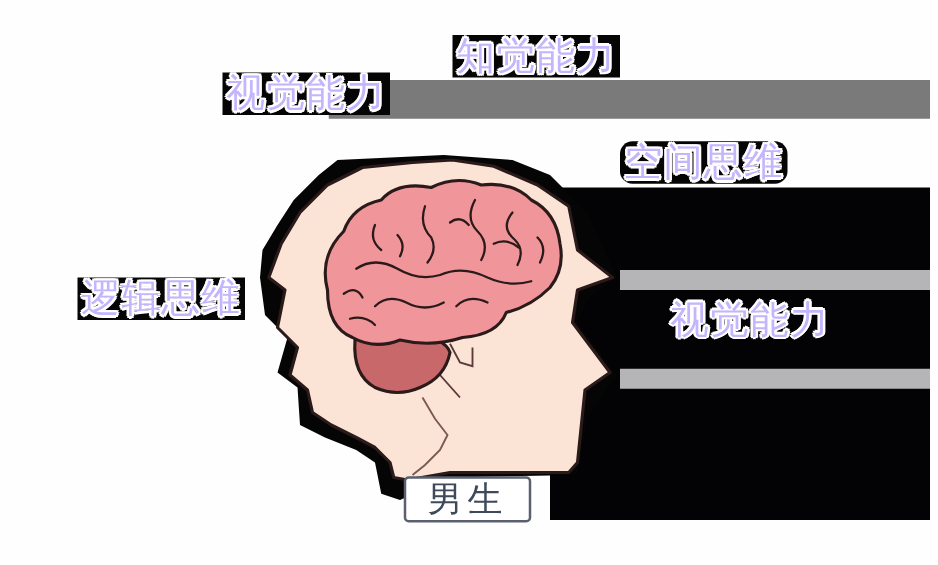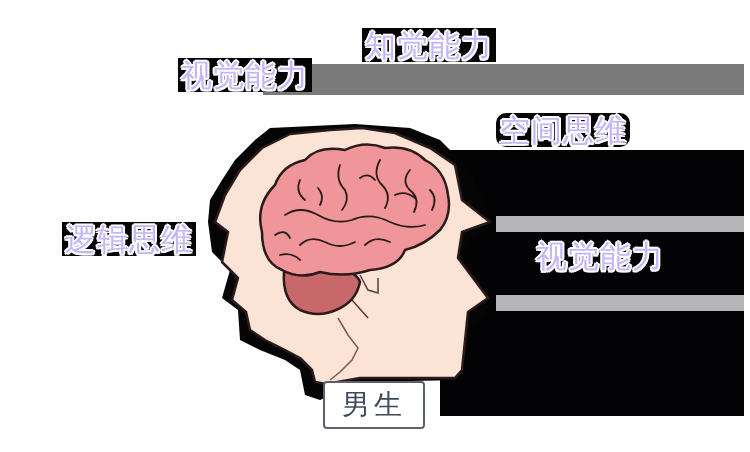--- a/index.html
+++ b/index.html
@@ -20,21 +20,21 @@
     line-height: 34px;
     padding: 0 3px;
     -webkit-text-stroke: 0px;
     text-shadow:
       -2px 0 #fff, 2px 0 #fff, 0 -2px #fff, 0 2px #fff,
       -1.5px -1.5px #fff, 1.5px 1.5px #fff, -1.5px 1.5px #fff, 1.5px -1.5px #fff;
     white-space: nowrap;
   }
   .label.plain { background: transparent; border-radius: 10px; }
   .gender-tag {
-    position: absolute; left: 323px; top: 381px; width: 102px; height: 48px;
+    position: absolute; left: 323px; top: 381px; width: 102px; height: 37px;
     border: 2px solid #5a6070; border-radius: 4px; background: #fff;
     box-sizing: border-box;
     display: flex; align-items: center; justify-content: center;
     font-size: 28px; color: #3e4a5b; letter-spacing: 4px;
   }
   svg { position: absolute; left: 0; top: 0; }
 </style>
 </head>
 <body>
 

